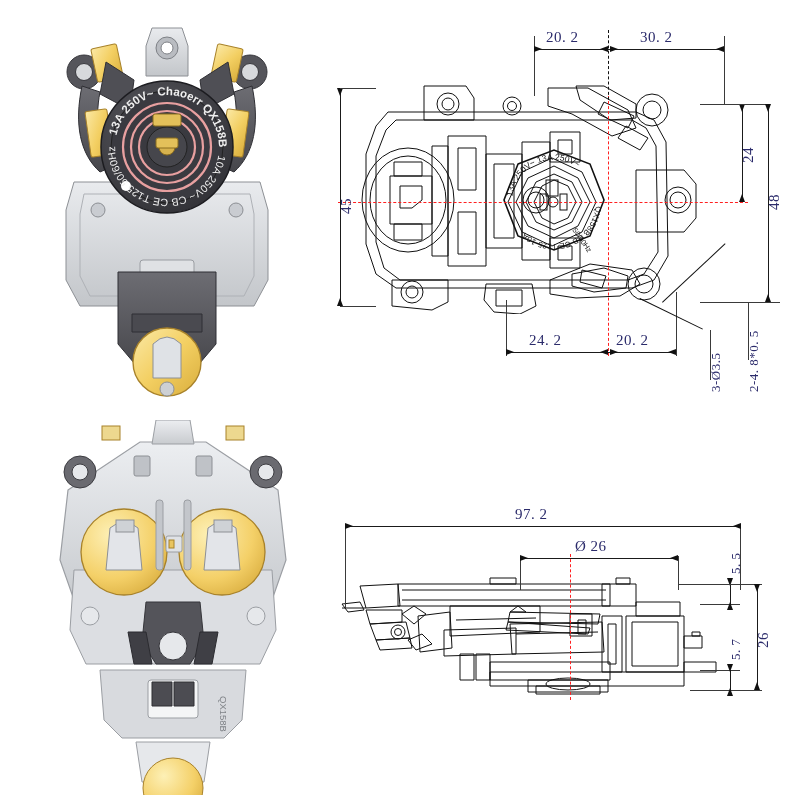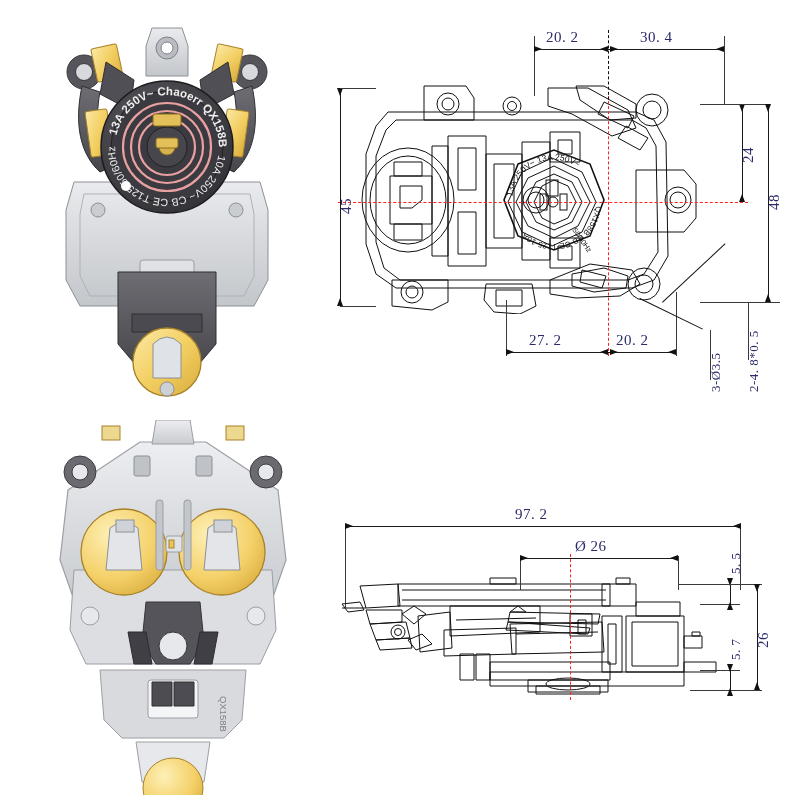--- a/index.html
+++ b/index.html
@@ -271,21 +271,21 @@
   <div class="ext" style="left:534px;top:36px;height:60px;"></div>
   <div class="dl h" style="left:534px;top:49px;width:74px;"></div>
   <div class="arw r" style="left:534px;top:45.5px;"></div>
   <div class="arw l" style="left:600px;top:45.5px;"></div>
   <div class="dim" style="left:546px;top:29px;">20. 2</div>
 
   <div class="ext" style="left:724px;top:36px;height:68px;"></div>
   <div class="dl h" style="left:608px;top:49px;width:116px;"></div>
   <div class="arw r" style="left:610px;top:45.5px;"></div>
   <div class="arw l" style="left:716px;top:45.5px;"></div>
-  <div class="dim" style="left:640px;top:29px;">30. 4</div>
+  <div class="dim" style="left:640px;top:29px;">30. 2</div>
 
   <div class="dl v" style="left:340px;top:88px;height:218px;"></div>
   <div class="arw d" style="left:336.5px;top:88px;"></div>
   <div class="arw u" style="left:336.5px;top:298px;"></div>
   <div class="exth" style="left:340px;top:88px;width:36px;"></div>
   <div class="exth" style="left:340px;top:306px;width:36px;"></div>
   <div class="dim v" style="left:338px;top:214px;transform:rotate(-90deg);">45</div>
 
   <div class="dl v" style="left:742px;top:104px;height:98px;"></div>
   <div class="arw d" style="left:738.5px;top:104px;"></div>
@@ -296,21 +296,21 @@
   <div class="dl v" style="left:768px;top:104px;height:198px;"></div>
   <div class="arw d" style="left:764.5px;top:104px;"></div>
   <div class="arw u" style="left:764.5px;top:294px;"></div>
   <div class="exth" style="left:700px;top:302px;width:80px;"></div>
   <div class="dim v" style="left:766px;top:210px;transform:rotate(-90deg);">48</div>
 
   <div class="ext" style="left:506px;top:300px;height:56px;"></div>
   <div class="dl h" style="left:506px;top:352px;width:102px;"></div>
   <div class="arw r" style="left:506px;top:348.5px;"></div>
   <div class="arw l" style="left:600px;top:348.5px;"></div>
-  <div class="dim" style="left:529px;top:332px;">27. 2</div>
+  <div class="dim" style="left:529px;top:332px;">24. 2</div>
 
   <div class="ext" style="left:676px;top:292px;height:64px;"></div>
   <div class="dl h" style="left:608px;top:352px;width:68px;"></div>
   <div class="arw r" style="left:610px;top:348.5px;"></div>
   <div class="arw l" style="left:668px;top:348.5px;"></div>
   <div class="dim" style="left:616px;top:332px;">20. 2</div>
 
   <div class="leader" style="left:640px;top:298px;width:70px;transform:rotate(26deg);"></div>
   <div class="ext" style="left:710px;top:330px;height:50px;"></div>
   <div class="dim small v" style="left:708px;top:392px;transform:rotate(-90deg);">3-Ø3.5</div>

